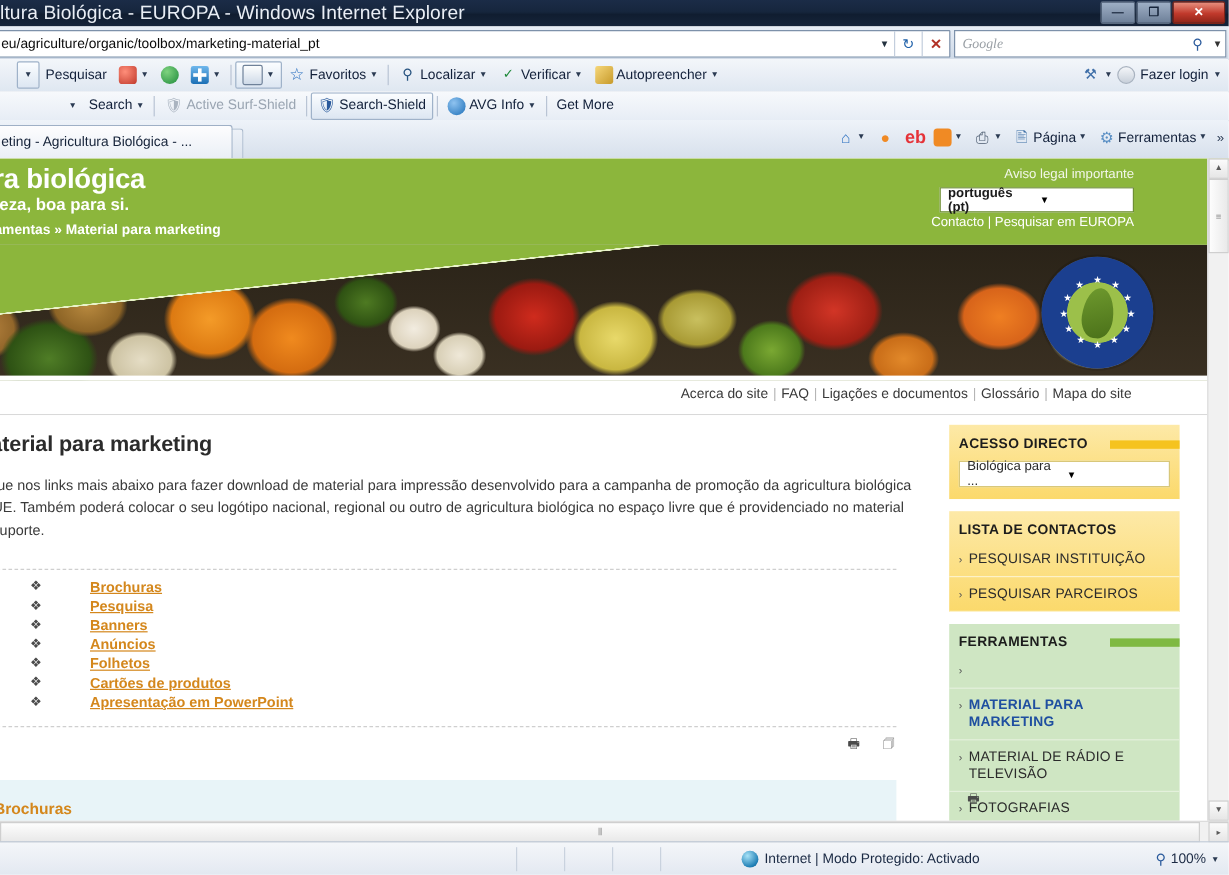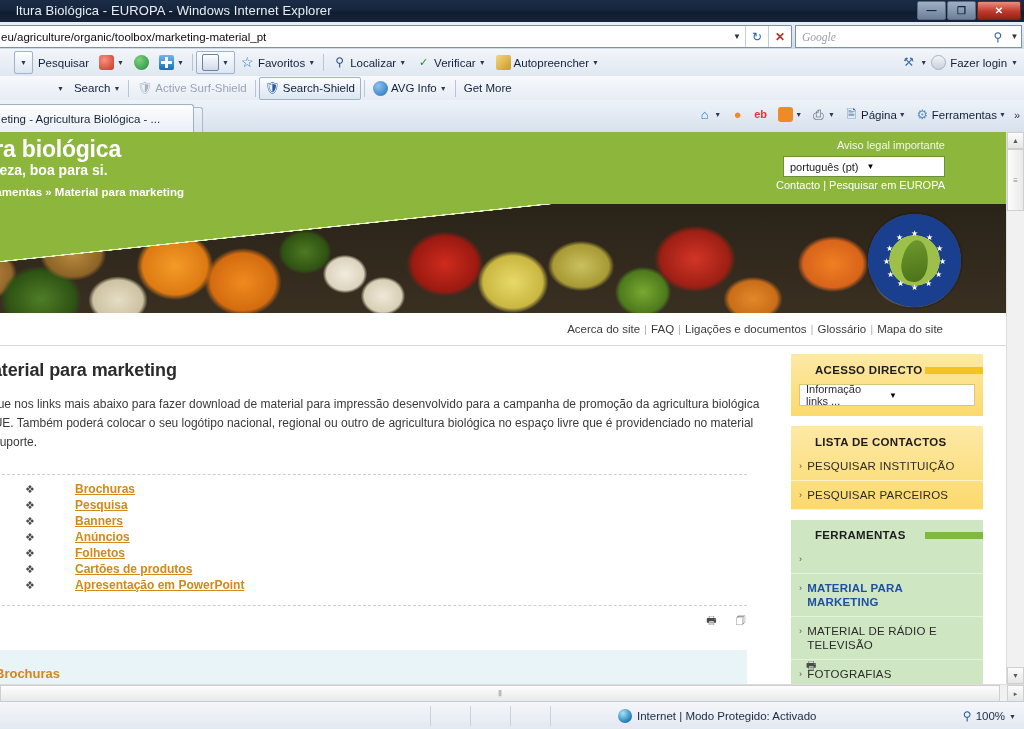--- a/index.html
+++ b/index.html
@@ -11,22 +11,22 @@
   }
   .app{position:relative;width:1024px;height:729px;}
 
   
   .titlebar{
     position:absolute;left:0;top:0;width:1024px;height:22px;
     background:linear-gradient(to bottom,#1b2c47 0%,#16263d 45%,#101d30 55%,#16243a 100%);
     overflow:hidden;
   }
   .titlebar-text{
-    position:absolute;left:0;top:3px;font-size:13px;color:#e9eef5;
-    white-space:nowrap;letter-spacing:.1px;padding-left:16px;
+    position:absolute;left:0;top:3px;font-size:16px;color:#e9eef5;
+    white-space:nowrap;letter-spacing:.1px;
   }
   .winbtns{position:absolute;right:3px;top:1px;display:flex;gap:1px;}
   .winbtn{
     width:27px;height:17px;border:1px solid #5a6a80;border-radius:2px;
     background:linear-gradient(to bottom,#9fb0c6,#6d7f98);
     display:flex;align-items:center;justify-content:center;
     color:#16243a;font-size:10px;font-weight:bold;
   }
   .winbtn.close{
     width:42px;background:linear-gradient(to bottom,#e8907f,#c0392b 55%,#8f2418);
@@ -114,21 +114,21 @@
     background:linear-gradient(to bottom,#eef2f8,#dbe3ee);
     border:1px solid #a9b8cb;border-bottom:none;border-radius:3px 3px 0 0;
   }
   .cmdbar{position:absolute;right:4px;top:5px;display:flex;align-items:center;gap:3px;font-size:11.5px;color:#12203a;}
   .cmdbar .ci{display:flex;align-items:center;gap:2px;padding:2px 3px;}
   .ic.home{background:none;color:#2a6fc0;font-size:13px;line-height:15px;text-align:center;}
   .ic.feed{background:none;color:#f08a24;font-size:13px;line-height:15px;text-align:center;}
   .ic.print{background:none;color:#4a5a6e;font-size:13px;line-height:15px;text-align:center;}
   .ic.page{background:none;color:#3d6fa5;font-size:12px;line-height:15px;text-align:center;}
   .ic.gear{background:none;color:#5a8fc4;font-size:13px;line-height:15px;text-align:center;}
-  .ic.ebay{background:none;font-size:11px;font-weight:bold;line-height:15px;color:#e53238;}
+  .ic.ebay{background:none;font-size:15px;font-weight:bold;line-height:15px;text-align:center;color:#e53238;}
   .chev2{font-size:11px;color:#2a3a52;padding-left:2px;}
 
   
   .viewport{
     position:absolute;left:0;top:132px;width:1007px;height:552px;
     overflow:hidden;background:#fff;
   }
   
   .site{position:absolute;left:-47px;top:0;width:1054px;}
 
@@ -147,21 +147,21 @@
     position:absolute;left:20px;top:54px;font-size:11.5px;font-weight:bold;color:#fff;white-space:nowrap;
   }
   .legal{
     position:absolute;right:62px;top:7px;font-size:11px;color:#f2f6e9;white-space:nowrap;
   }
   .langsel{
     position:absolute;right:62px;top:24px;width:160px;height:19px;background:#fff;
     border:1px solid #6f8f35;display:flex;align-items:center;
     font-size:11px;color:#1a1a1a;
   }
-  .langsel span{padding-left:6px;flex:1;}
+  .langsel span{padding-left:6px;flex:1;font-weight:bold;}
   .langsel .car{padding-right:7px;font-size:8px;color:#000;}
   .toplinks{
     position:absolute;right:62px;top:47px;font-size:11px;color:#fff;white-space:nowrap;
   }
   .toplinks a{color:#fff;text-decoration:none;}
 
   
   .banner{
     position:relative;width:1054px;height:113px;overflow:hidden;background:#8cb63c;
   }
@@ -257,21 +257,21 @@
     display:flex;align-items:center;
   }
   .boxhead .t{padding-left:18px;font-size:13px;font-weight:bold;color:#d4871c;}
 
   
   .rightcol{position:absolute;left:838px;top:8px;width:192px;}
   .sechead{
     position:relative;height:20px;display:flex;align-items:center;
     font-size:11.5px;font-weight:bold;color:#1c1c1c;letter-spacing:.3px;
   }
-  .sechead .lbl{padding-left:24px;z-index:2;background:transparent;}
+  .sechead .lbl{padding-left:8px;z-index:2;background:transparent;}
   .sechead .bar{position:absolute;right:0;top:7px;height:7px;width:58px;}
 
   .panel.yellow{background:linear-gradient(to bottom,#fde9a7,#fbd96b);padding:6px 0 8px 0;}
   .panel.yellow .bar{background:#f5c31f;}
   .selbox{
     margin:4px 8px 2px 8px;height:20px;background:#fff;border:1px solid #d8c77a;
     display:flex;align-items:center;font-size:11px;color:#2b2b2b;
   }
   .selbox span{flex:1;padding-left:6px;}
   .selbox .car{padding-right:8px;font-size:8px;color:#000;}
@@ -581,21 +581,21 @@
         </div>
 
         <div class="rightcol">
 
           <div class="panel yellow">
             <div class="sechead">
               <span class="lbl">ACESSO DIRECTO</span>
               <span class="bar"></span>
             </div>
             <div class="selbox">
-              <span>Informação links ...</span>
+              <span>Biológica para ...</span>
               <span class="car">▼</span>
             </div>
           </div>
 
           <div class="spacer-white"></div>
 
           <div class="panel yellow2">
             <div class="sechead">
               <span class="lbl">LISTA DE CONTACTOS</span>
               <span class="bar"></span>

